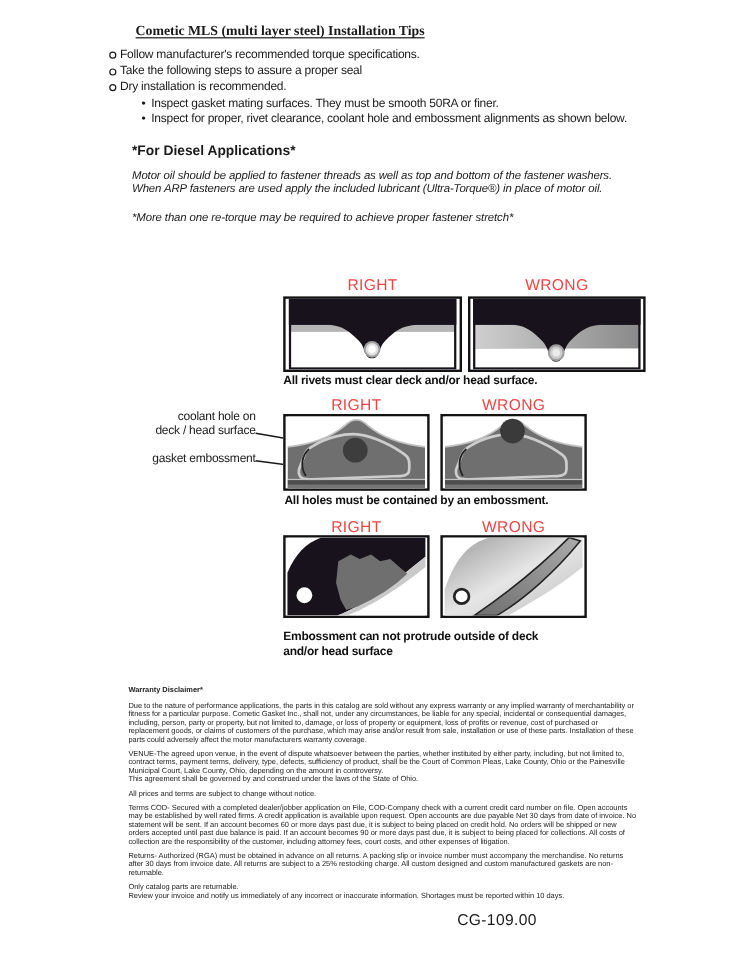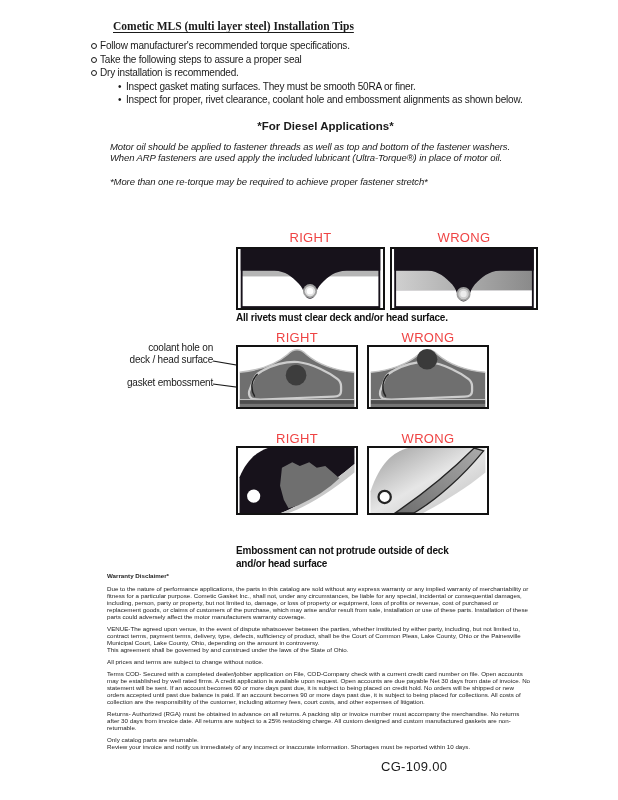--- a/index.html
+++ b/index.html
@@ -15,21 +15,21 @@
   }
   .bullets{list-style:none;margin:0;padding:0;font-size:10px;letter-spacing:-0.2px;}
   .bullets li{position:relative;line-height:13.5px;}
   .b{padding-left:9px;}
   .b .ring{
     position:absolute;left:0;top:4px;width:4px;height:4px;border:1px solid #1a1a1a;
     border-radius:50%;display:inline-block;
   }
   .sb{padding-left:35px;}
   .sb .dot{position:absolute;left:27px;top:0;font-size:10px;}
-  .diesel-h{font-size:11.5px;font-weight:bold;margin:13px 0 0 19px;text-align:center;}
+  .diesel-h{font-size:11.5px;font-weight:bold;margin:13px 0 0 19px;}
   .para{
     font-size:9.5px;letter-spacing:-0.1px;line-height:11.6px;margin:9px 0 0 19px;
     white-space:pre-line;
     font-style:italic;
   }
   .note{margin-top:12px;}
   
   .hdr{position:absolute;font-size:13px;text-align:center;color:#ef4444;letter-spacing:0.3px;}
   .box{position:absolute;border:2px solid #121212;background:#fff;box-sizing:border-box;}
   .box svg{display:block;width:100%;height:100%;}
@@ -126,20 +126,21 @@
       <path d="M0,27 C20,25 38,19 51,8 Q61,-2 71,8 C84,19 102,25 122,27 V64 H0 Z" fill="#6f6f6f"></path>
       <path d="M0,27 C20,25 38,19 51,8 Q61,-2 71,8 C84,19 102,25 122,27" fill="none" stroke="#c2c2c2" stroke-width="1.6"></path>
       <path d="M13,55 Q9,53 10,47 L15,34 Q17,29 23,26 C34,19 50,15 62,16 C78,18 95,27 104,34 Q108,37 108,42 L108,47 Q108,53 100,53 L22,56 Q16,56 13,55 Z" fill="none" stroke="#cdcdcd" stroke-width="2.4" stroke-linejoin="round"></path>
       <path d="M16,53 C11,45 12,35 19,29" fill="none" stroke="#242424" stroke-width="1.6"></path>
       <rect y="55.5" width="122" height="1.2" fill="#c2c2c2"></rect>
       <rect y="56.7" width="122" height="4" fill="#4e4e4e"></rect>
       <rect y="60.7" width="122" height="3.3" fill="#757575"></rect>
       <circle cx="60" cy="13" r="11" fill="#3a3a3a"></circle>
     </svg>
   </div>
+  <div class="cap" style="left:237px;top:411px">All holes must be contained by an embossment.</div>
 
   <div class="hdr" style="left:236px;top:431px;width:122px">RIGHT</div>
   <div class="hdr" style="left:367px;top:431px;width:122px">WRONG</div>
 
   <div class="box" style="left:236px;top:446px;width:122px;height:69px">
     <svg viewBox="0 0 122 69">
       <rect width="122" height="69" fill="#ffffff"></rect>
       <path d="M30,0 H122 V17 C94,40 66,61 44,69 H0 V31 C7,15 16,5 30,0 Z" fill="#17121b"></path>
       <path d="M44,69 C66,61 94,40 122,17 V26 C96,47 70,63 52,69 Z" fill="#c9c9c9"></path>
       <path d="M45,21 L56,15 L64,19 L74,15 L82,21 L91,19 L99,26 L106,32 L97,40 L86,48 L74,55 L62,61 L52,64 L47,55 L43,40 Z" fill="#6f6f6f"></path>
@@ -158,21 +159,21 @@
           <stop offset="0" stop-color="#6e6e6e"></stop>
             <stop offset="1" stop-color="#ababab"></stop>
         </linearGradient>
       </defs>
       <rect width="122" height="69" fill="#ffffff"></rect>
       <path d="M40,0 H122 V26 C100,44 76,58 56,69 H0 V46 C10,16 24,4 40,0 Z" fill="url(#g3a)"></path>
       <path d="M26,69 C54,50 86,24 110,0 L120,3 C98,30 70,55 46,69 Z" fill="url(#g3b)" stroke="#242424" stroke-width="1.4"></path>
       <circle cx="15" cy="52" r="6.5" fill="#ffffff" stroke="#242424" stroke-width="2.4"></circle>
     </svg>
   </div>
-  <div class="cap" style="left:236px;top:544px">Embossment can not protrude outside of deck
+  <div class="cap" style="left:236px;top:524px">Embossment can not protrude outside of deck
 and/or head surface</div>
 
   <div class="fine">
     <p class="fh">Warranty Disclaimer*</p>
     <p>Due to the nature of performance applications, the parts in this catalog are sold without any express warranty or any implied warranty of merchantability or fitness for a particular purpose.  Cometic Gasket Inc., shall not, under any circumstances, be liable for any special, incidental or consequential damages, including, person, party or property, but not limited to, damage, or loss of property or equipment, loss of profits or revenue, cost of purchased or replacement goods, or claims of customers of the purchase, which may arise and/or result from sale, installation or use of these parts.  Installation of these parts could adversely affect the motor manufacturers warranty coverage.</p>
     <p>VENUE-The agreed upon venue, in the event of dispute whatsoever between the parties, whether instituted by either party, including, but not limited to, contract terms, payment terms, delivery, type, defects, sufficiency of product, shall be the Court of Common Pleas, Lake County, Ohio or the Painesville Municipal Court, Lake County, Ohio, depending on the amount in controversy.
 This agreement shall be governed by and construed under the laws of the State of Ohio.</p>
     <p>All prices and terms are subject to change without notice.</p>
     <p>Terms COD- Secured with a completed dealer/jobber application on File, COD-Company check with a current credit card number on file.  Open accounts may be established by well rated firms.  A credit application is available upon request.  Open accounts are due payable Net 30 days from date of invoice.  No statement will be sent.  If an account becomes 60 or more days past due, it is subject to being placed on credit hold.  No orders will be shipped or new orders accepted until past due balance is paid.  If an account becomes 90 or more days past due, it is subject to being placed for collections.  All costs of collection are the responsibility of the customer, including attorney fees, court costs, and other expenses of litigation.</p>
     <p>Returns- Authorized (RGA) must be obtained in advance on all returns.  A packing slip or invoice number must accompany the merchandise.  No returns after 30 days from invoice date.  All returns are subject to a 25% restocking charge.  All custom designed and custom manufactured gaskets are non-returnable.</p>

